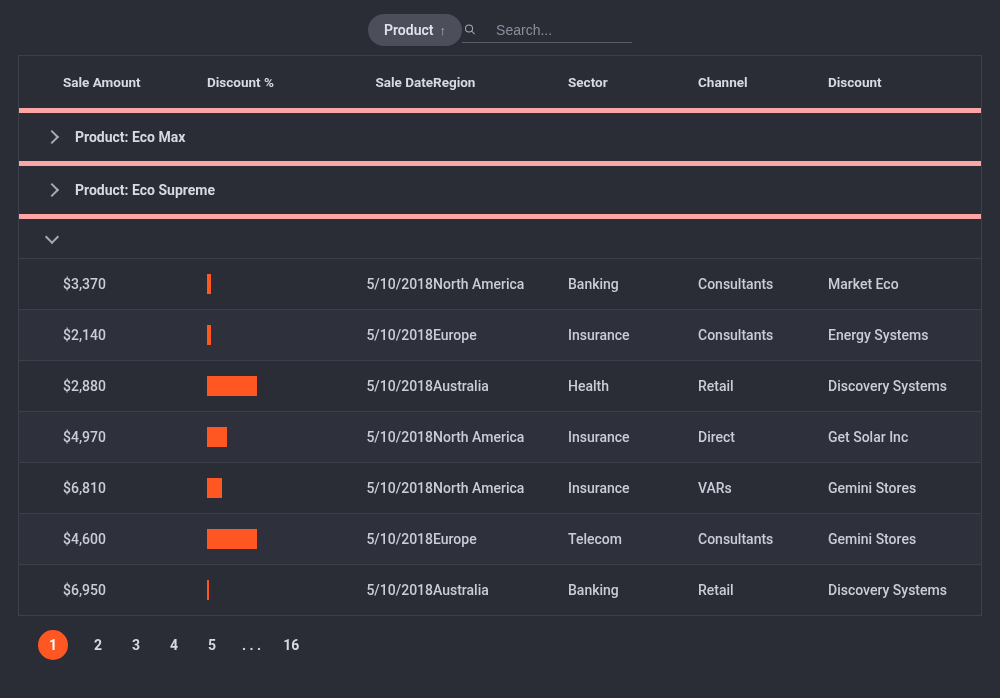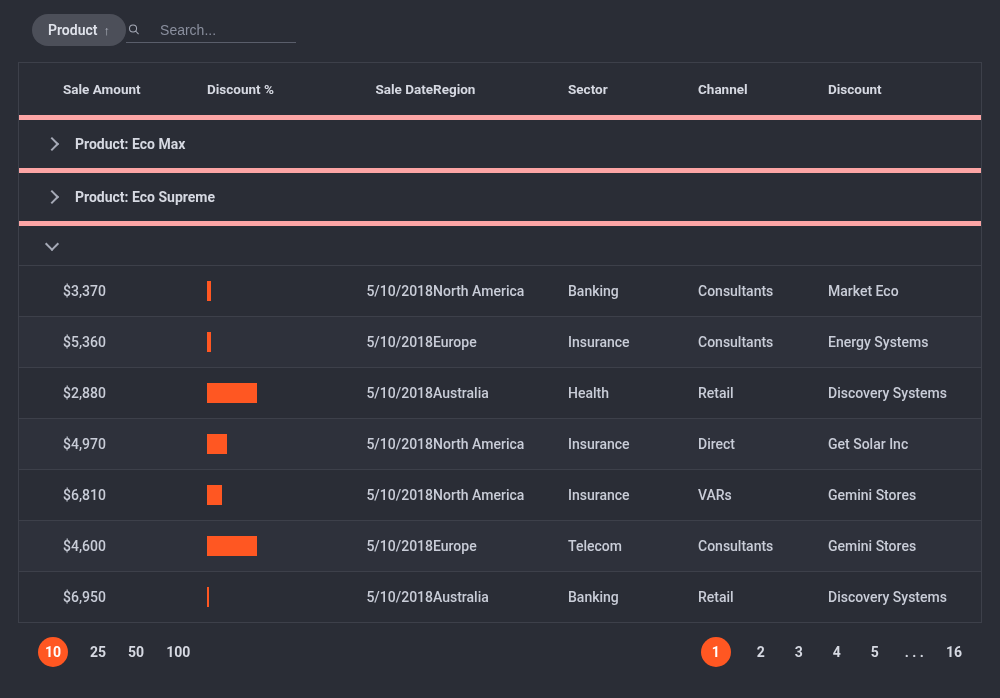--- a/index.html
+++ b/index.html
@@ -8,23 +8,23 @@
     color: #c9cdd8;
     font-family: -apple-system, BlinkMacSystemFont, "Segoe UI", Roboto, Arial, sans-serif;
     font-size: 14px;
     width: 1000px;
     height: 698px;
     padding: 14px 18px;
     font-weight: 500;
   }
   .topbar {
     display: flex;
-    justify-content: flex-start;
-    align-items: center;
-    margin-bottom: 16px;
+    justify-content: center;
+    align-items: center;
+    margin-bottom: 9px;
     padding: 0 14px;
   }
   .chip {
     background: #4c4f59;
     color: #e0e3eb;
     border-radius: 20px;
     padding: 8px 16px;
     display: inline-flex;
     align-items: center;
     gap: 6px;
@@ -186,21 +186,21 @@
             <div class="bar-fill" style="width: 4%;"></div>
           </div>
         </div>
         <div class="col-date">5/10/2018</div>
         <div class="col-region">North America</div>
         <div class="col-sector">Banking</div>
         <div class="col-channel">Consultants</div>
         <div class="col-customer">Market Eco</div>
       </div>
       <div class="data-row">
-        <div class="col-amount">$5,360</div>
+        <div class="col-amount">$2,140</div>
         <div class="col-discount">
           <div class="bar-track">
             <div class="bar-fill" style="width: 4%;"></div>
           </div>
         </div>
         <div class="col-date">5/10/2018</div>
         <div class="col-region">Europe</div>
         <div class="col-sector">Insurance</div>
         <div class="col-channel">Consultants</div>
         <div class="col-customer">Energy Systems</div>
@@ -268,26 +268,20 @@
         <div class="col-region">Australia</div>
         <div class="col-sector">Banking</div>
         <div class="col-channel">Retail</div>
         <div class="col-customer">Discovery Systems</div>
       </div>
     </div>
 
 </div>
 
 <div class="footer">
-  <div class="page-sizes" id="page-sizes">
-      <span class="ps-item active">10</span>
-      <span class="ps-item">25</span>
-      <span class="ps-item">50</span>
-      <span class="ps-item">100</span>
-    </div>
   <div class="pager" id="pager">
       <span class="pg-item active">1</span>
       <span class="pg-item">2</span>
       <span class="pg-item">3</span>
       <span class="pg-item">4</span>
       <span class="pg-item">5</span>
       <span class="pg-item">. . .</span>
       <span class="pg-item">16</span>
     </div>
 </div>

